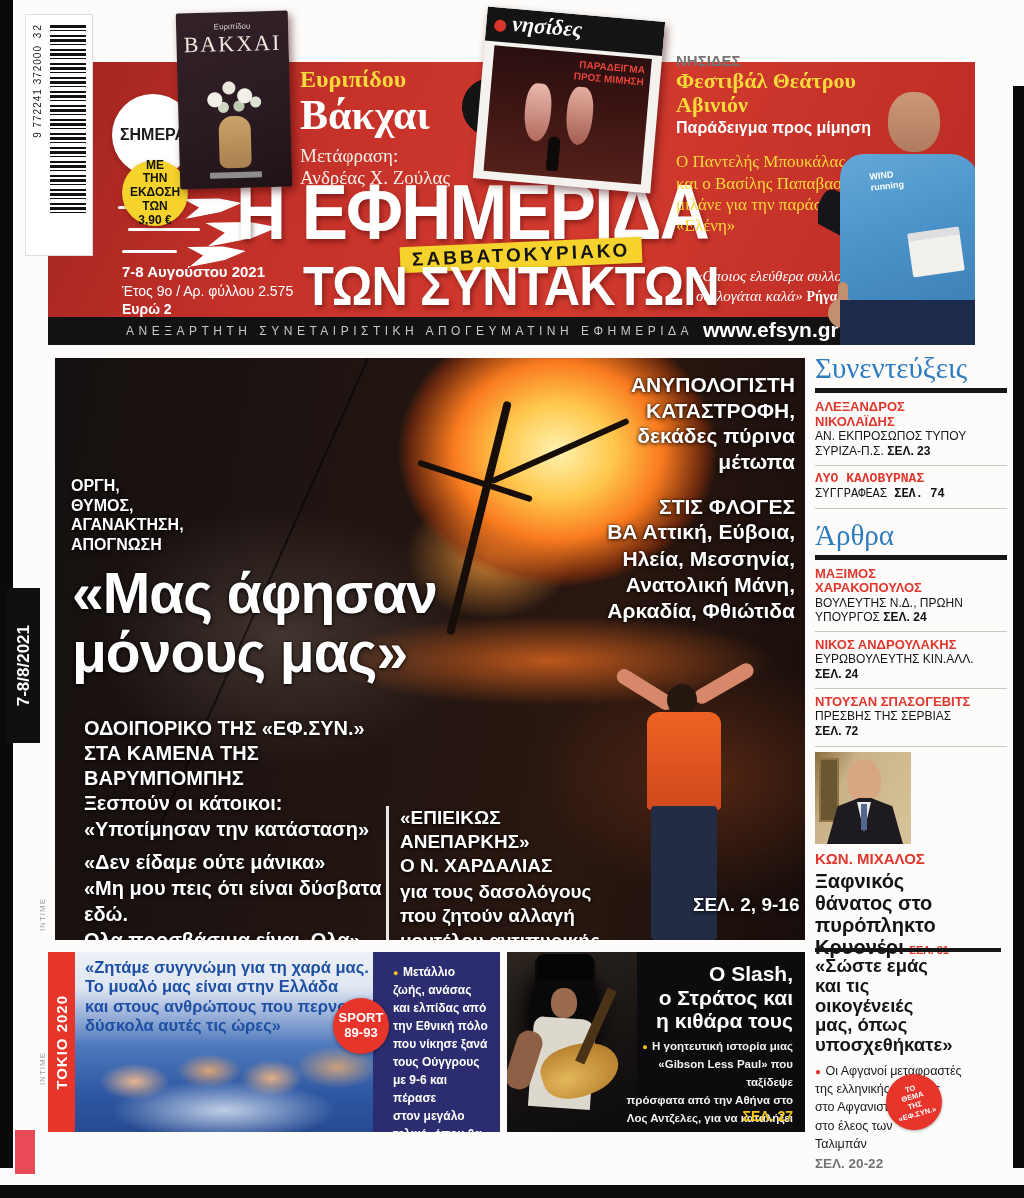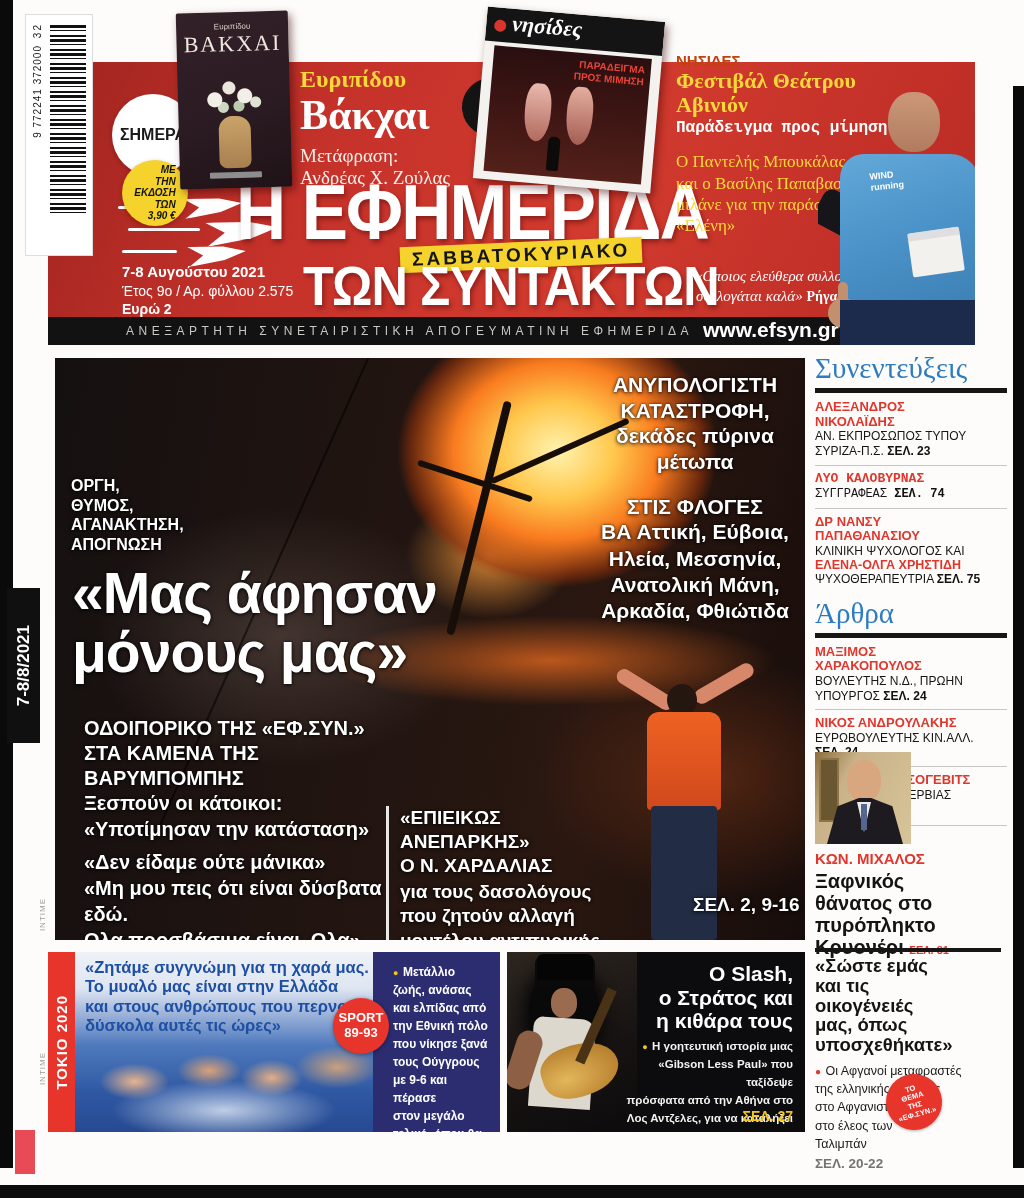--- a/index.html
+++ b/index.html
@@ -101,21 +101,21 @@
     <div class="abs vtext" style="left:6px;top:8px;font-size:10px;color:#222;letter-spacing:2px;">32</div>
     <div class="abs" style="left:24px;top:10px;width:36px;height:190px;
       background:repeating-linear-gradient(180deg,#111 0 3px,#fff 3px 5px,#111 5px 6px,#fff 6px 10px,#111 10px 12px,#fff 12px 14px);"></div>
     <div class="abs vtext" style="left:6px;top:30px;font-size:10px;color:#222;letter-spacing:1px;">9 772241 372000</div>
   </div>
 
   <div class="abs" style="left:112px;top:94px;width:82px;height:82px;border-radius:50%;background:#fff;display:flex;align-items:center;justify-content:center;box-shadow:0 2px 5px rgba(90,0,0,.35);">
     <span style="font-weight:800;font-size:16px;color:#1a1a1a;">ΣΗΜΕΡΑ</span>
   </div>
   <div class="abs" style="left:122px;top:160px;width:66px;height:66px;border-radius:50%;background:#f5d32c;display:flex;align-items:center;justify-content:center;box-shadow:0 2px 5px rgba(90,0,0,.35);">
-    <span class="pre" style="font-weight:800;font-size:10px;color:#14140a;text-align:right;line-height:1.15;font-style:italic;">ΜΕ
+    <span class="pre" style="font-weight:800;font-size:12px;color:#14140a;text-align:center;line-height:1.15;">ΜΕ
 ΤΗΝ
 ΕΚΔΟΣΗ
 ΤΩΝ
 3,90 €</span>
   </div>
 
   <div class="abs" style="left:178px;top:12px;width:112px;height:176px;background:linear-gradient(160deg,#33212a 0%,#2a1a21 60%,#1f1317 100%);border-radius:2px;transform:rotate(-1.5deg);box-shadow:3px 4px 8px rgba(60,0,0,.5);overflow:hidden;">
     <div style="margin-top:10px;text-align:center;color:#d9cfc4;font-size:8px;">Ευριπίδου</div>
     <div class="serif" style="text-align:center;color:#efe8de;font-size:22px;letter-spacing:2px;">ΒΑΚΧΑΙ</div>
     <div class="abs" style="left:26px;top:62px;width:60px;height:46px;
@@ -144,23 +144,23 @@
     <div class="abs" style="left:10px;top:38px;width:158px;height:126px;background:linear-gradient(180deg,#2a0f10 0%,#3a1412 40%,#54201a 100%);">
       <div class="pre" style="margin:6px 6px 0 44px;color:#e8453a;font-weight:800;font-size:10px;line-height:1.15;text-align:right;">ΠΑΡΑΔΕΙΓΜΑ
 ΠΡΟΣ ΜΙΜΗΣΗ</div>
       <div class="abs" style="left:36px;top:34px;width:26px;height:58px;background:linear-gradient(180deg,#e9b9ad,#b26a5e);border-radius:40% 40% 50% 50%;"></div>
       <div class="abs" style="left:78px;top:34px;width:26px;height:58px;background:linear-gradient(180deg,#e3ae9f,#a55d52);border-radius:40% 40% 50% 50%;"></div>
       <div class="abs" style="left:62px;top:86px;width:12px;height:34px;background:#0d0a0a;border-radius:5px 5px 2px 2px;"></div>
     </div>
   </div>
 
   <div class="abs" style="left:676px;top:52px;width:230px;">
-    <div style="color:#c2410c;font-weight:bold;font-size:15px;">ΝΗΣΙΔΕΣ</div>
+    <div style="color:#737373;font-weight:bold;font-size:15px;">ΝΗΣΙΔΕΣ</div>
     <div class="serif" style="color:#f7d83a;font-size:22px;font-weight:bold;line-height:1.1;">Φεστιβάλ Θεάτρου Αβινιόν</div>
-    <div style="color:#fff;font-weight:bold;font-size:16px;margin-top:2px;font-family:Liberation Mono, monospace;">Παράδειγμα προς μίμηση</div>
+    <div style="color:#fff;font-weight:bold;font-size:16px;margin-top:2px;">Παράδειγμα προς μίμηση</div>
     <div class="pre serif" style="color:#f7d83a;font-size:17px;line-height:1.25;margin-top:14px;">Ο Παντελής Μπουκάλας
 και ο Βασίλης Παπαβασιλείου
 μιλάνε για την παράσταση
 «Ελένη»</div>
   </div>
 
   <div class="abs" style="left:818px;top:62px;width:157px;height:283px;overflow:hidden;">
     <div class="abs" style="left:70px;top:30px;width:52px;height:60px;border-radius:46%;background:linear-gradient(180deg,#c99577 10%,#b07b5e);"></div>
     <div class="abs" style="left:-6px;top:150px;width:120px;height:38px;background:#15151a;transform:rotate(28deg);border-radius:10px;"></div>
     <div class="abs" style="left:22px;top:92px;width:140px;height:160px;background:linear-gradient(160deg,#63a8d8 0%,#4a92c8 50%,#3c7fb4 100%);border-radius:24px 30px 0 0;"></div>
@@ -208,21 +208,21 @@
 
     <div class="abs shadow" style="left:331px;top:448px;width:210px;color:#fff;border-left:3px solid rgba(255,255,255,.9);padding-left:11px;">
       <div class="pre" style="font-weight:800;font-size:19px;line-height:1.25;">«ΕΠΙΕΙΚΩΣ ΑΝΕΠΑΡΚΗΣ»
 Ο Ν. ΧΑΡΔΑΛΙΑΣ</div>
       <div class="pre" style="font-size:19px;font-weight:600;line-height:1.27;margin-top:3px;">για τους δασολόγους
 που ζητούν αλλαγή
 μοντέλου αντιπυρικής
 προστασίας</div>
     </div>
 
-    <div class="abs shadow" style="left:540px;top:14px;width:200px;color:#fff;text-align:center;">
+    <div class="abs shadow" style="left:540px;top:14px;width:200px;color:#fff;text-align:right;">
       <div class="pre" style="font-weight:800;font-size:21px;line-height:1.22;">ΑΝΥΠΟΛΟΓΙΣΤΗ
 ΚΑΤΑΣΤΡΟΦΗ,</div>
       <div class="pre" style="font-size:21px;font-weight:600;line-height:1.25;">δεκάδες πύρινα
 μέτωπα</div>
       <div class="pre" style="font-weight:800;font-size:21px;margin-top:18px;line-height:1.22;">ΣΤΙΣ ΦΛΟΓΕΣ</div>
       <div class="pre" style="font-size:21px;font-weight:600;line-height:1.25;">ΒΑ Αττική, Εύβοια,
 Ηλεία, Μεσσηνία,
 Ανατολική Μάνη,
 Αρκαδία, Φθιώτιδα</div>
     </div>
@@ -242,27 +242,20 @@
 ΣΥΡΙΖΑ-Π.Σ.  </span><span class="sb-page">ΣΕΛ. 23</span></div>
     </div>
     <div class="sb-div" style="margin-top:7px;"></div>
 
     <div style="margin-top:6px;font-family:Liberation Mono, monospace;">
       <div class="sb-name pre">ΛΥΟ ΚΑΛΟΒΥΡΝΑΣ</div>
       <div class="sb-role"><span class="pre">ΣΥΓΓΡΑΦΕΑΣ  </span><span class="sb-page">ΣΕΛ. 74</span></div>
     </div>
     <div class="sb-div" style="margin-top:6px;"></div>
 
-    <div style="margin-top:6px;">
-      <div class="sb-name pre">ΔΡ ΝΑΝΣΥ
-ΠΑΠΑΘΑΝΑΣΙΟΥ</div>
-      <div class="sb-role">ΚΛΙΝΙΚΗ ΨΥΧΟΛΟΓΟΣ ΚΑΙ</div>
-      <div class="sb-name" style="font-size:12.5px;">ΕΛΕΝΑ-ΟΛΓΑ ΧΡΗΣΤΙΔΗ</div>
-      <div class="sb-role"><span>ΨΥΧΟΘΕΡΑΠΕΥΤΡΙΑ  </span><span class="sb-page">ΣΕΛ. 75</span></div>
-    </div>
 
     <div class="sb-head" style="margin-top:10px;">Άρθρα</div>
     <div class="sb-div" style="height:5px;background:#161616;margin-top:3px;"></div>
 
     <div style="margin-top:7px;">
       <div class="sb-name pre">ΜΑΞΙΜΟΣ
 ΧΑΡΑΚΟΠΟΥΛΟΣ</div>
       <div class="sb-role"><span class="pre">ΒΟΥΛΕΥΤΗΣ Ν.Δ., ΠΡΩΗΝ
 ΥΠΟΥΡΓΟΣ  </span><span class="sb-page">ΣΕΛ. 24</span></div>
     </div>

